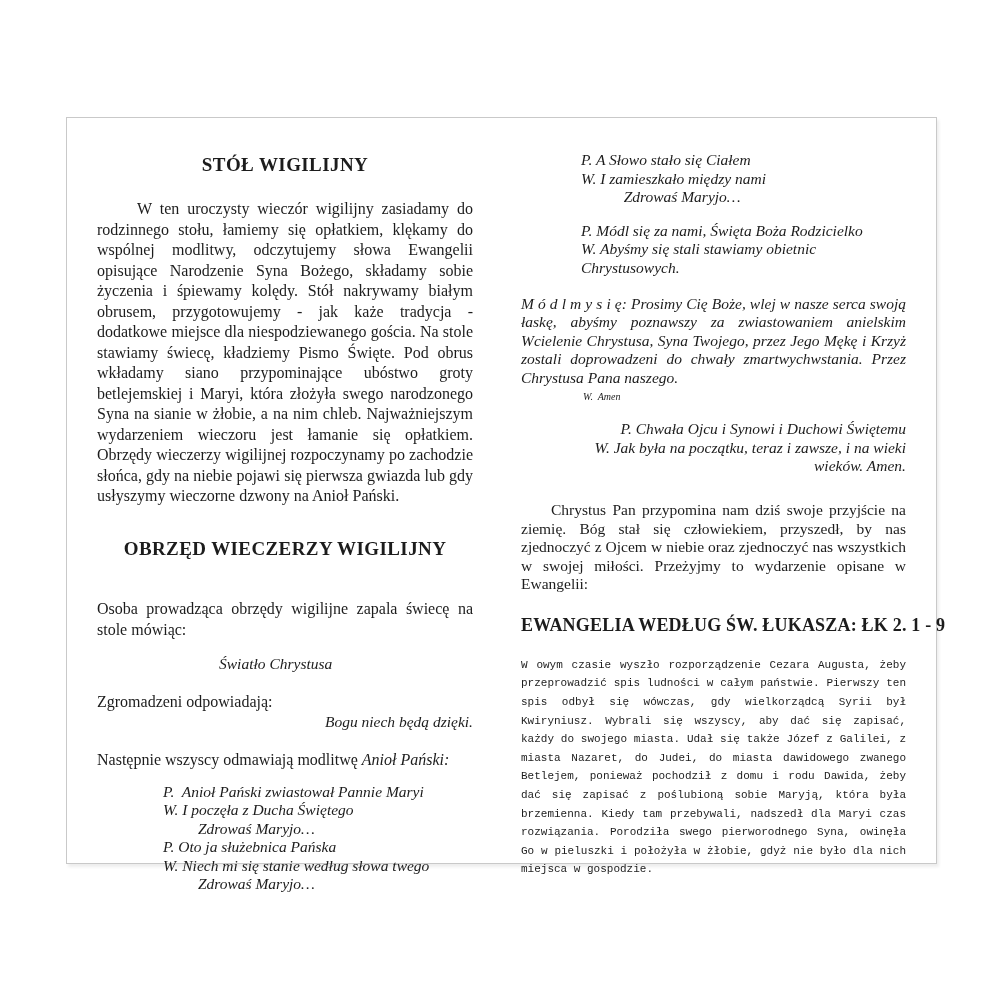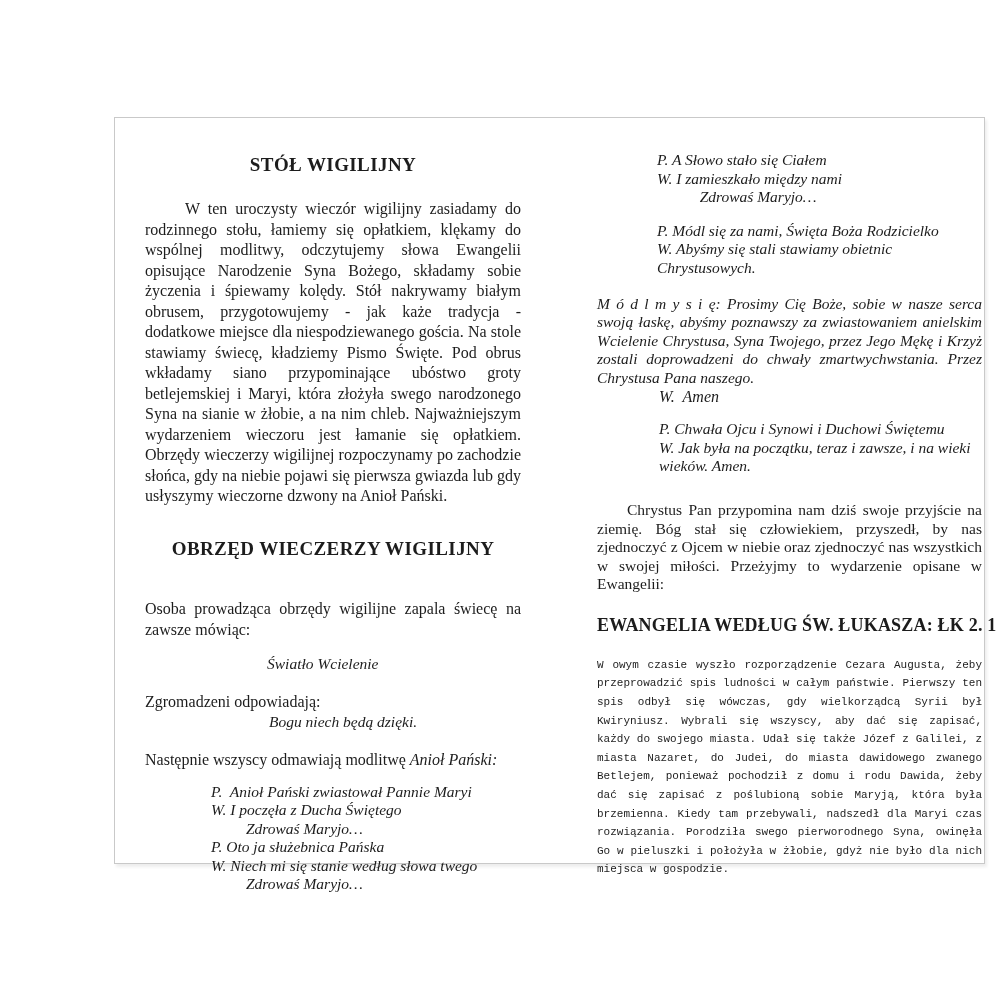--- a/index.html
+++ b/index.html
@@ -14,25 +14,24 @@
     font-family:"Liberation Serif", serif;
     color:var(--text-color);
     overflow:hidden;
   }
   .canvas{position:relative;width:1000px;height:1000px;background:var(--page-bg);}
   .sheet{
     position:absolute;left:66px;top:117px;width:871px;height:747px;
     background:#fff;
     border:1px solid var(--border-color);
     box-shadow:2px 3px 3px rgba(0,0,0,0.07);
-    margin-left:48px;
   }
   .col{position:absolute;top:0;}
   .col-left{left:30px;width:376px;}
-  .col-right{left:482px;width:385px;}
+  .col-right{left:454px;width:385px;}
 
   .section-title{
     font-weight:bold;font-size:19px;letter-spacing:.4px;
     text-align:center;
   }
   .col-left .title-1{margin-top:36px;}
   .col-left .title-2{margin-top:31px;}
 
   .body-par{
     font-size:16px;line-height:20.5px;
@@ -40,42 +39,42 @@
   }
   .par-main{margin-top:23px;text-indent:40px;}
   .rubric{font-size:16px;line-height:21px;text-align:justify;}
   .rubric-candle{margin-top:38px;}
   .acclamation{
     font-style:italic;font-size:15.5px;line-height:20px;
     padding-left:122px;
   }
   .acclamation-1{margin-top:14px;}
   .rubric-response{margin-top:17px;}
-  .acclamation-2{padding-left:124px;}
+  .acclamation-2{padding-left:124px;text-align:right;}
   .rubric-angelus{margin-top:17px;font-size:16px;line-height:21px;}
   .rubric-angelus .it{font-style:italic;}
 
   .prayer-lines{
     font-style:italic;font-size:15.5px;line-height:18.6px;
     white-space:pre-wrap;
   }
   .col-left .angelus-1{margin-top:13px;padding-left:66px;}
 
   .col-right .angelus-2{margin-top:33px;padding-left:60px;}
   .col-right .angelus-versicle{margin-top:15px;padding-left:60px;}
   .collect{
     margin-top:17px;
     font-style:italic;font-size:15.5px;line-height:18.6px;
     text-align:justify;
   }
   .collect-response{
-    font-style:italic;font-size:16px;line-height:18.6px;
+    font-style:italic;font-size:10px;line-height:18.6px;
     padding-left:62px;white-space:pre-wrap;
   }
-  .gloria{margin-top:14px;padding-left:62px;}
+  .gloria{margin-top:14px;padding-left:62px;text-align:right;}
   .commentary{
     margin-top:25px;
     font-size:15.5px;line-height:18.6px;
     text-align:justify;text-indent:30px;
   }
   .gospel-title{
     margin-top:21px;
     font-weight:bold;font-size:18px;letter-spacing:.2px;
     text-align:center;white-space:nowrap;
   }
@@ -92,23 +91,23 @@
 <div class="canvas">
   <div class="sheet">
 
     <div class="col col-left">
       <div class="section-title title-1">STÓŁ WIGILIJNY</div>
 
       <div class="body-par par-main">W ten uroczysty wieczór wigilijny zasiadamy do rodzinnego stołu, łamiemy się opłatkiem, klękamy do wspólnej modlitwy, odczytujemy słowa Ewangelii opisujące Narodzenie Syna Bożego, składamy sobie życzenia i śpiewamy kolędy. Stół nakrywamy białym obrusem, przygotowujemy - jak każe tradycja - dodatkowe miejsce dla niespodziewanego gościa. Na stole stawiamy świecę, kładziemy Pismo Święte. Pod obrus wkładamy siano przypominające ubóstwo groty betlejemskiej i Maryi, która złożyła swego narodzonego Syna na sianie w żłobie, a na nim chleb. Najważniejszym wydarzeniem wieczoru jest łamanie się opłatkiem. Obrzędy wieczerzy wigilijnej rozpoczynamy po zachodzie słońca, gdy na niebie pojawi się pierwsza gwiazda lub gdy usłyszymy wieczorne dzwony na Anioł Pański.</div>
 
       <div class="section-title title-2">OBRZĘD WIECZERZY WIGILIJNY</div>
 
-      <div class="rubric rubric-candle">Osoba prowadząca obrzędy wigilijne zapala świecę na zawsze mówiąc:</div>
+      <div class="rubric rubric-candle">Osoba prowadząca obrzędy wigilijne zapala świecę na stole mówiąc:</div>
 
-      <div class="acclamation acclamation-1">Światło Wcielenie</div>
+      <div class="acclamation acclamation-1">Światło Chrystusa</div>
 
       <div class="rubric rubric-response">Zgromadzeni odpowiadają:</div>
 
       <div class="acclamation acclamation-2">Bogu niech będą dzięki.</div>
 
       <div class="rubric-angelus">
         <span>Następnie wszyscy odmawiają modlitwę </span><span class="it">Anioł Pański:</span>
       </div>
 
       <div class="prayer-lines angelus-1">P.  Anioł Pański zwiastował Pannie Maryi
@@ -120,21 +119,21 @@
     </div>
 
     <div class="col col-right">
       <div class="prayer-lines angelus-2">P. A Słowo stało się Ciałem
 W. I zamieszkało między nami
            Zdrowaś Maryjo…</div>
 
       <div class="prayer-lines angelus-versicle">P. Módl się za nami, Święta Boża Rodzicielko
 W. Abyśmy się stali stawiamy obietnic Chrystusowych.</div>
 
-      <div class="collect">M ó d l m y  s i ę: Prosimy Cię Boże, sobie w nasze serca swoją łaskę, abyśmy poznawszy za zwiastowaniem anielskim Wcielenie Chrystusa, Syna Twojego, przez Jego Mękę i Krzyż zostali doprowadzeni do chwały zmartwychwstania. Przez Chrystusa Pana naszego.</div>
+      <div class="collect">M ó d l m y  s i ę: Prosimy Cię Boże, wlej w nasze serca swoją łaskę, abyśmy poznawszy za zwiastowaniem anielskim Wcielenie Chrystusa, Syna Twojego, przez Jego Mękę i Krzyż zostali doprowadzeni do chwały zmartwychwstania. Przez Chrystusa Pana naszego.</div>
 
       <div class="collect-response">W.  Amen</div>
 
       <div class="prayer-lines gloria">P. Chwała Ojcu i Synowi i Duchowi Świętemu
 W. Jak była na początku, teraz i zawsze, i na wieki
 wieków. Amen.</div>
 
       <div class="commentary">Chrystus Pan przypomina nam dziś swoje przyjście na ziemię. Bóg stał się człowiekiem, przyszedł, by nas zjednoczyć z Ojcem w niebie oraz zjednoczyć nas wszystkich w swojej miłości. Przeżyjmy to wydarzenie opisane w Ewangelii:</div>
 
       <div class="gospel-title">EWANGELIA WEDŁUG ŚW. ŁUKASZA: ŁK 2. 1 - 9</div>

